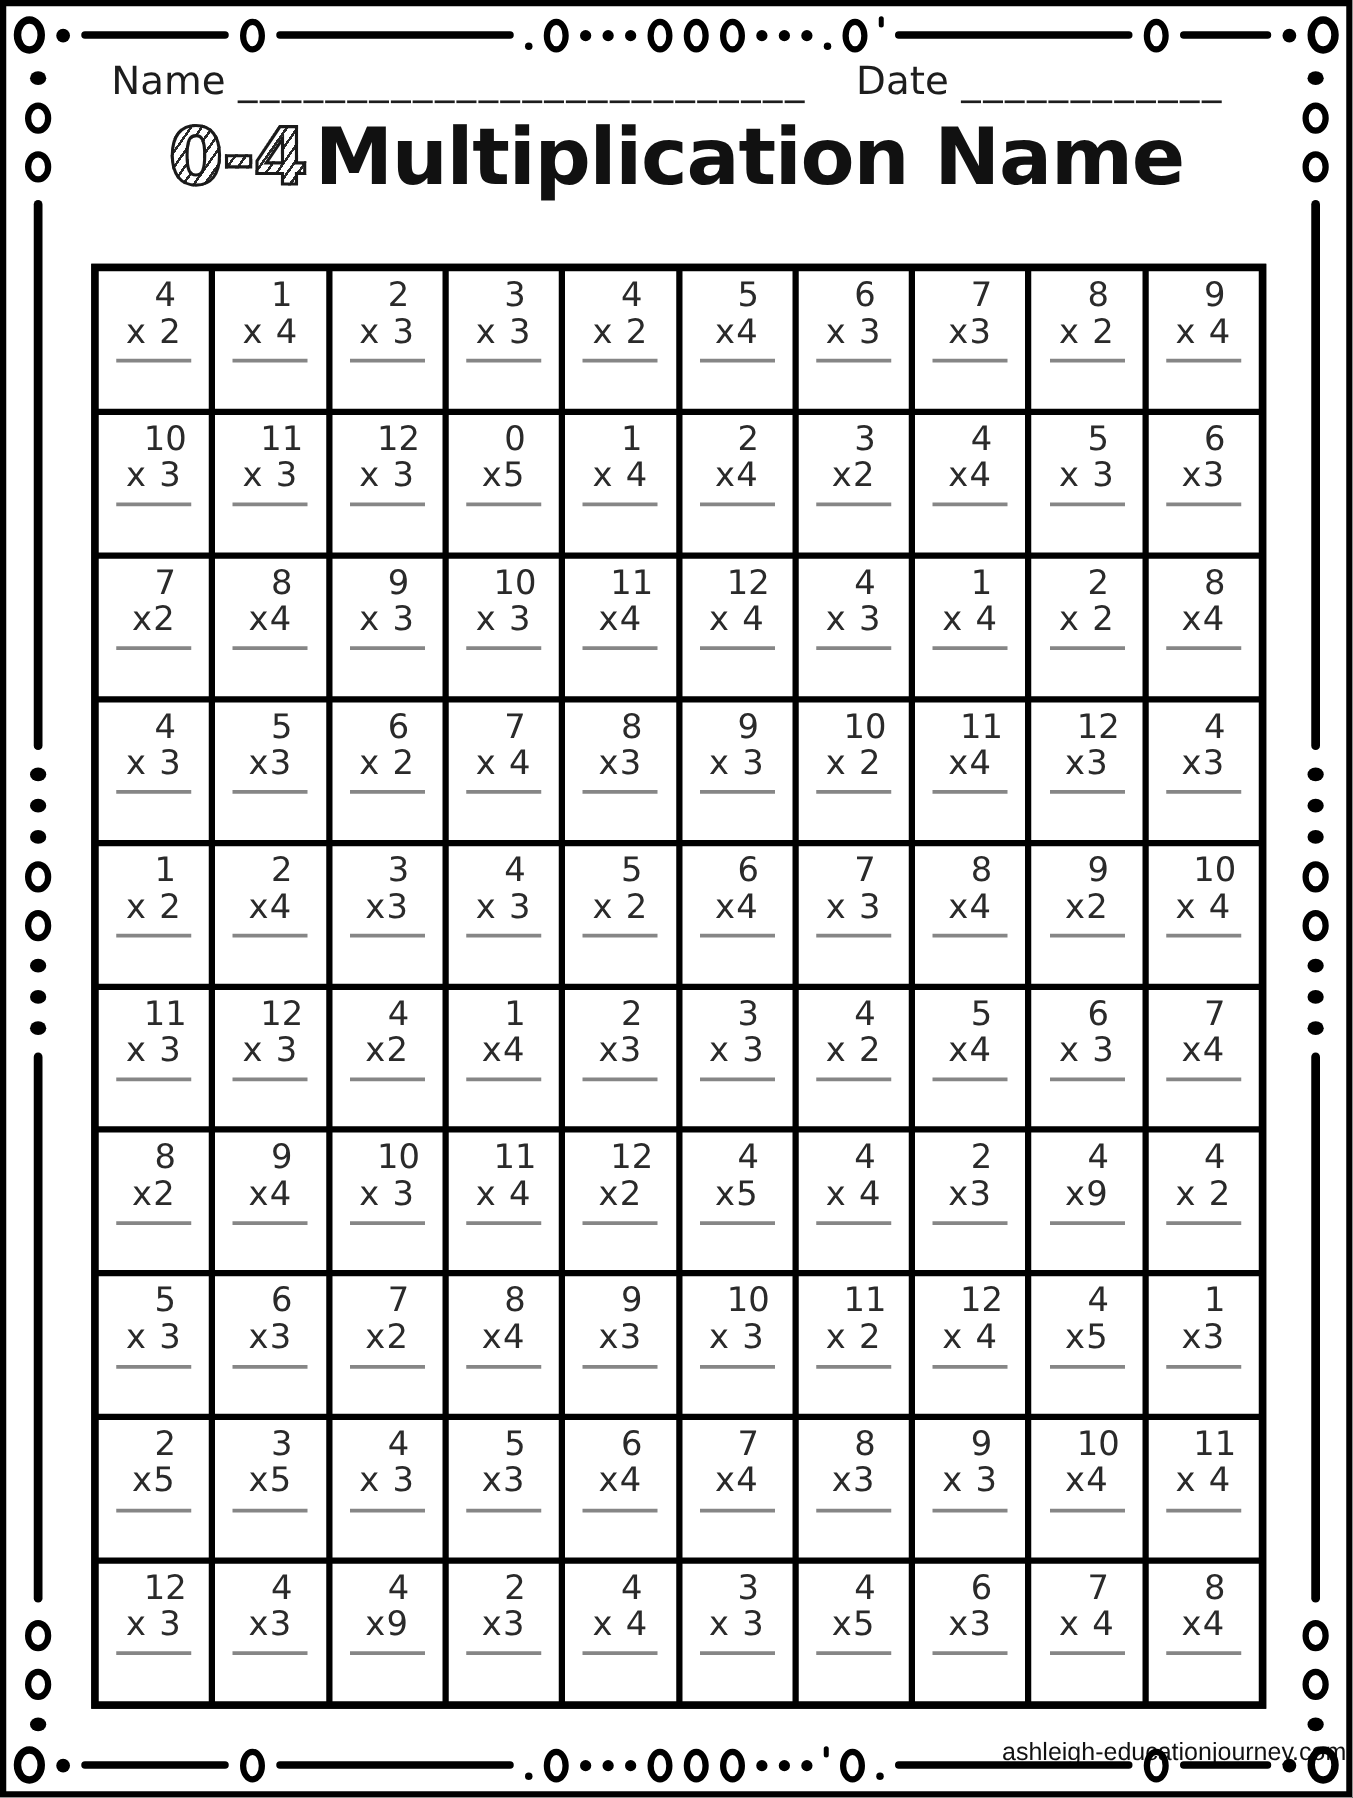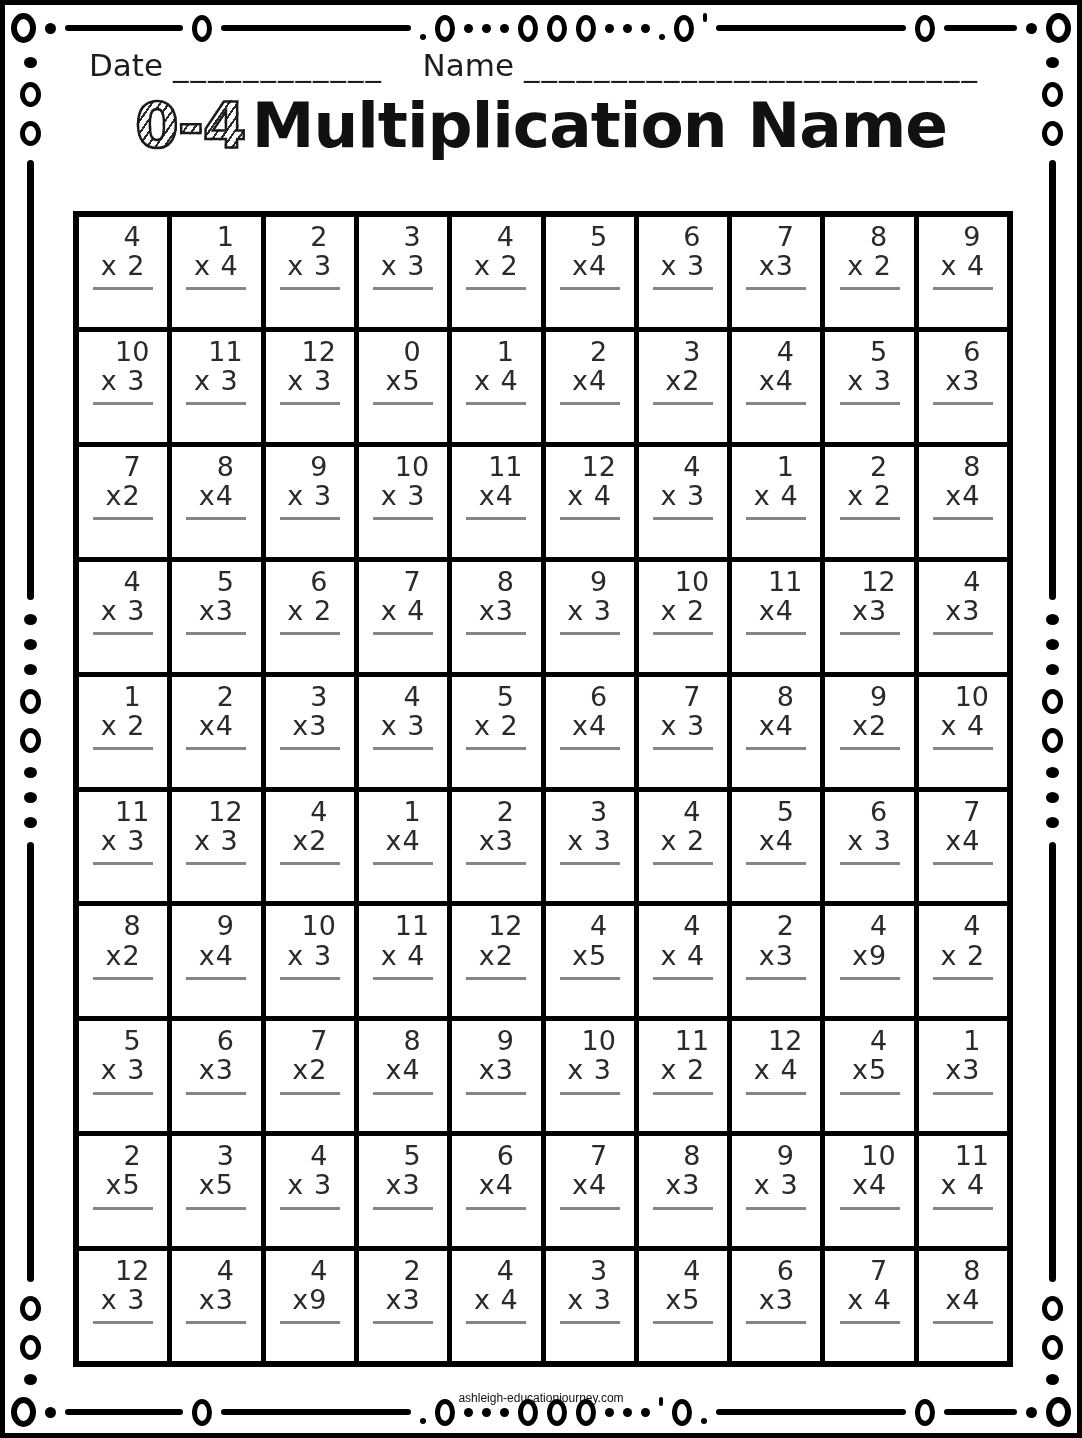--- a/index.html
+++ b/index.html
@@ -47,22 +47,22 @@
   .grid{
     position:absolute;left:68px;top:206px;width:940px;height:1156px;box-sizing:border-box;
     border:6px solid #000;background:#000;
     display:grid;grid-template-columns:repeat(10,1fr);grid-template-rows:repeat(10,1fr);gap:5px;
   }
   .cell{background:#fff;display:flex;flex-direction:column;align-items:center;padding-top:5px;box-sizing:border-box;}
   .p-top{font-size:27px;line-height:1.08;color:#2a2a2a;transform:translateX(9px);}
   .p-mul{font-size:27px;line-height:1.08;color:#2a2a2a;letter-spacing:1px;}
   .p-line{width:68%;height:0;border-bottom:3px solid #868686;margin-top:7px;}
   
-  .footer{position:absolute;top:1386px;left:0;width:100%;text-align:center;
-    font-family:"Liberation Sans", sans-serif;font-size:12px;color:#111;}
+  .footer{position:absolute;top:1386px;left:0;width:100%;text-align:right;
+    font-family:"Liberation Sans", sans-serif;font-size:20px;color:#111;}
 </style>
 </head>
 <body>
 
 <div class="page">
 
   <div class="deco-h top">
       <span class="t-bigcircle"></span>
       <span class="t-dot"></span>
       <span class="t-dash2"></span>
@@ -120,24 +120,24 @@
       <span class="s-dot"></span>
       <span class="s-dot"></span>
       <span class="s-vline"></span>
       <span class="s-ring"></span>
       <span class="s-ring"></span>
       <span class="s-dot"></span>
     </div>
 
   <div class="header-row">
     <div>
-      <span class="hdr-label">Date</span><span class="blank">____________</span>
+      <span class="hdr-label">Name</span><span class="blank">__________________________</span>
     </div>
     <div>
-      <span class="hdr-label">Name</span><span class="blank">__________________________</span>
+      <span class="hdr-label">Date</span><span class="blank">____________</span>
     </div>
   </div>
 
   <h1 class="title"><span class="tp">0-4</span><span>Multiplication Name</span></h1>
 
   <div class="grid">
       <div class="cell">
         <div class="p-top">4</div>
         <div class="p-mul">x 2</div>
         <div class="p-line"></div>

